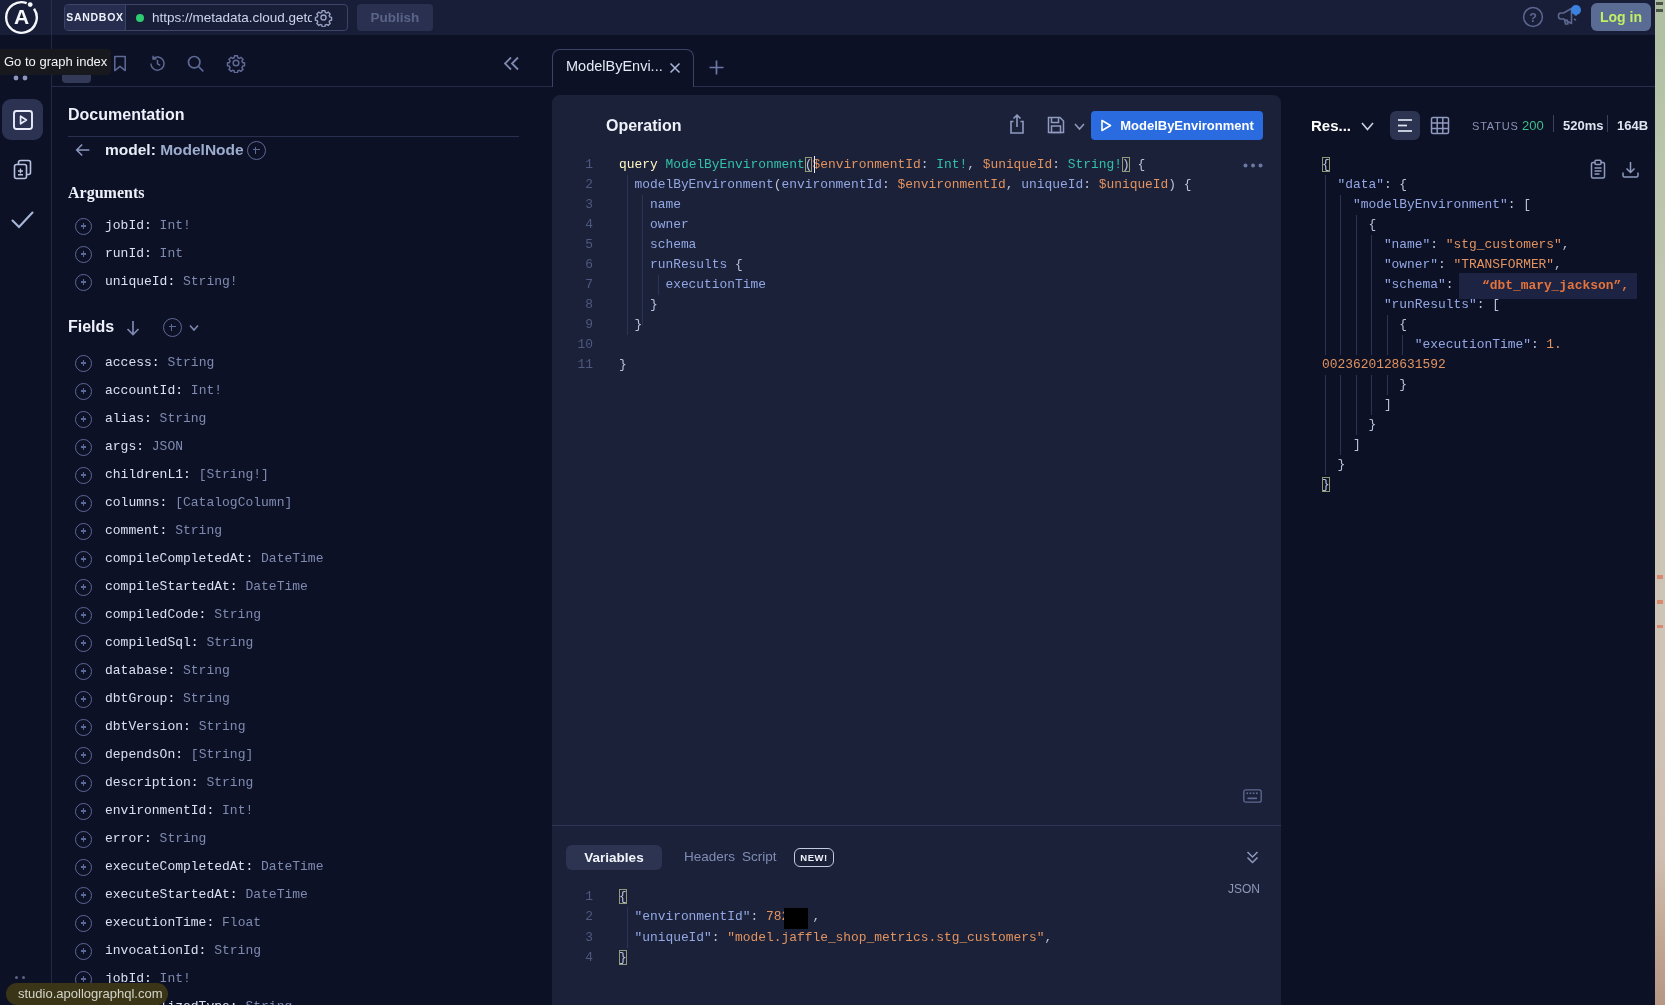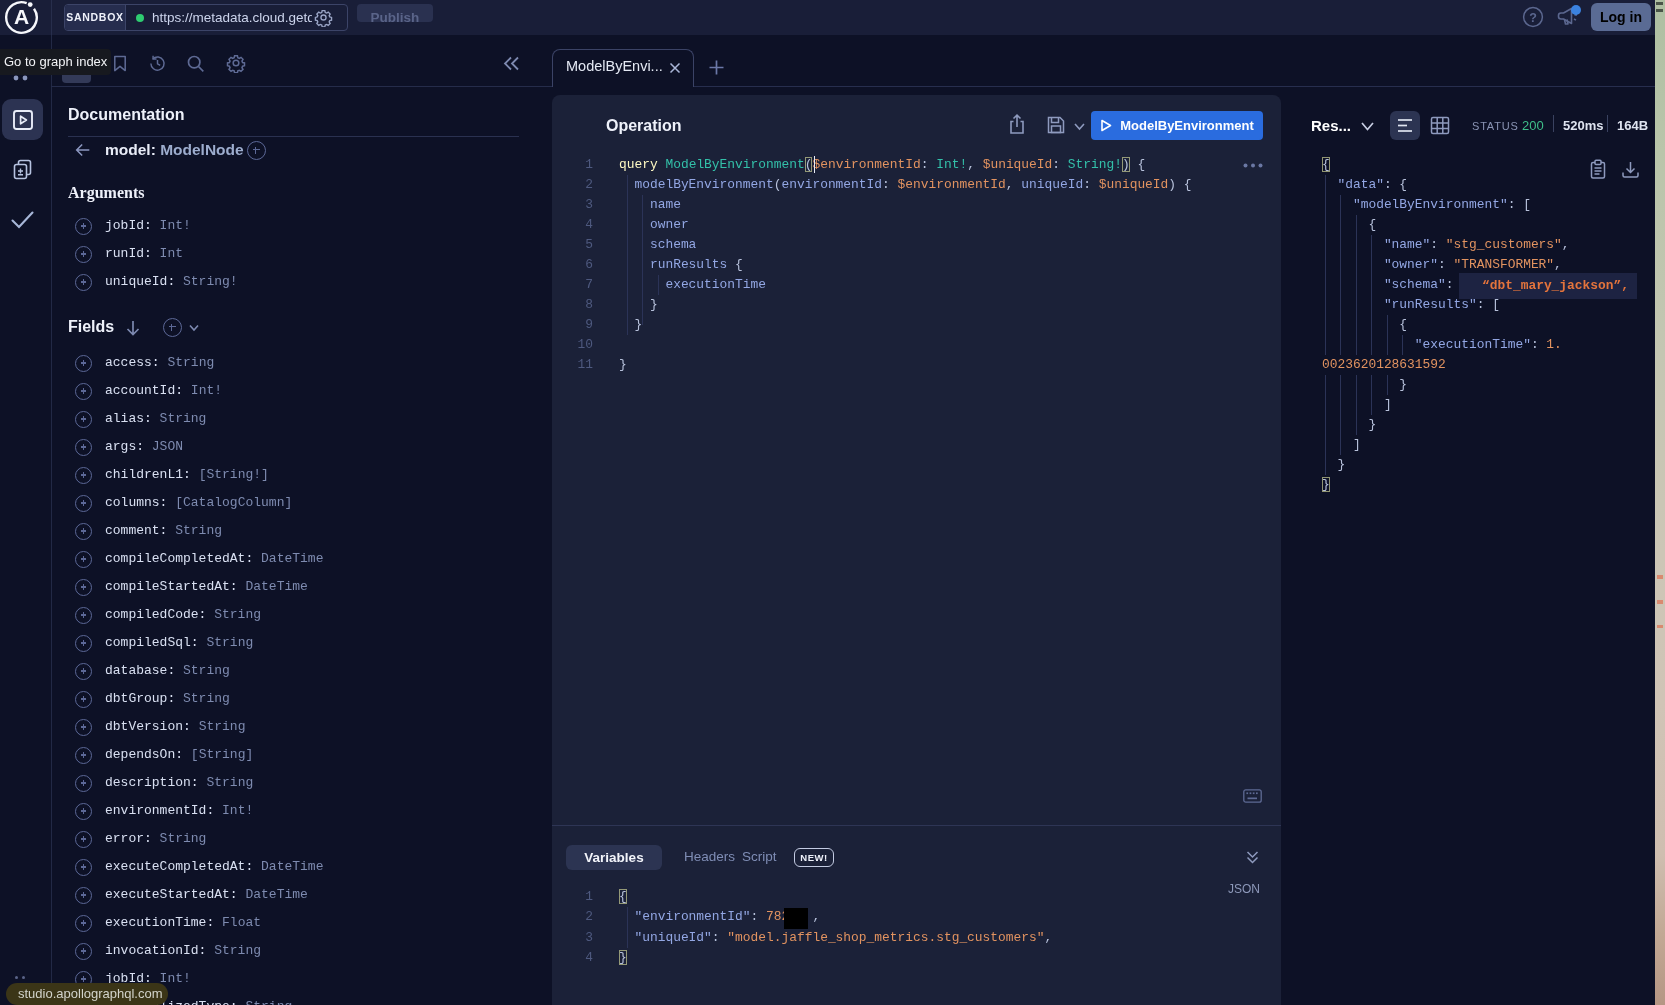--- a/index.html
+++ b/index.html
@@ -43,35 +43,35 @@
   <div style="flex:1;display:flex;align-items:center;padding-left:10px;position:relative;">
     <span style="width:8px;height:8px;border-radius:50%;background:#2ecc71;display:inline-block;margin-right:8px;flex:none;"></span>
     <span style="color:#ccd4ec;font-size:13.5px;white-space:nowrap;overflow:hidden;width:160px;">https://metadata.cloud.getd</span>
     <svg width="19" height="19" viewBox="0 0 24 24" style="margin-left:2px;flex:none;">
       <path fill="none" stroke="#9aa5c6" stroke-width="1.7" d="M10.3 3.4 h3.4 l.5 2.3 1.8 .75 2-1.25 2.4 2.4-1.25 2 .75 1.8 2.3 .5 v3.4 l-2.3 .5-.75 1.8 1.25 2-2.4 2.4-2-1.25-1.8 .75-.5 2.3 h-3.4 l-.5-2.3-1.8-.75-2 1.25-2.4-2.4 1.25-2-.75-1.8-2.3-.5 v-3.4 l2.3-.5 .75-1.8-1.25-2 2.4-2.4 2 1.25 1.8-.75 Z"></path>
       <circle cx="12" cy="12" r="3.2" fill="none" stroke="#9aa5c6" stroke-width="1.7"></circle>
     </svg>
   </div>
 </div>
 
-<div class="abs" style="left:357px;top:4px;width:76px;height:18px;background:#2a3150;border-radius:4px;color:#5a6489;font-weight:bold;font-size:13.5px;text-align:center;line-height:27px;">Publish</div>
+<div class="abs" style="left:357px;top:4px;width:76px;height:27px;background:#2a3150;border-radius:4px;color:#5a6489;font-weight:bold;font-size:13.5px;text-align:center;line-height:27px;">Publish</div>
 
 <svg class="abs" style="left:1522px;top:6px;" width="22" height="22" viewBox="0 0 22 22">
   <circle cx="11" cy="11" r="9.4" fill="none" stroke="#5b678f" stroke-width="1.5"></circle>
   <text x="11" y="15.5" font-size="12.5" font-weight="bold" fill="#5b678f" text-anchor="middle" font-family="Liberation Sans,sans-serif">?</text>
 </svg>
 
 <svg class="abs" style="left:1554px;top:4px;" width="30" height="28" viewBox="0 0 30 28">
   <path d="M4.5 11.5 Q4.5 9 7 9 L9.5 9 L17.5 4.5 L17.5 19.5 L9.5 15 L7 15 Q4.5 15 4.5 12.5 Z" fill="none" stroke="#5b678f" stroke-width="1.6" stroke-linejoin="round"></path>
   <path d="M10.5 15.5 L11.5 20 L14 20 L13 15.5" fill="none" stroke="#5b678f" stroke-width="1.6" stroke-linejoin="round"></path>
   <path d="M20.5 11 h2.5 M20 15 l2 1.2" stroke="#5b678f" stroke-width="1.5" fill="none"></path>
   <circle cx="22" cy="6" r="5" fill="#3b82e0"></circle>
 </svg>
 
-<div class="abs" style="left:1591px;top:3px;width:60px;height:28px;background:#5a6b94;border-radius:6px;color:#000000;font-weight:bold;font-size:14px;text-align:center;line-height:28px;">Log in</div>
+<div class="abs" style="left:1591px;top:3px;width:60px;height:28px;background:#5a6b94;border-radius:6px;color:#bef264;font-weight:bold;font-size:14px;text-align:center;line-height:28px;">Log in</div>
 
 <div class="abs" style="left:51px;top:35px;width:1px;height:970px;background:#222945;"></div>
 
 <svg class="abs" style="left:11px;top:60px;" width="24" height="24" viewBox="0 0 24 24">
   <g fill="#8a96bc">
     <circle cx="5" cy="9" r="2.4"></circle>
       <circle cx="14" cy="9" r="2.4"></circle>
     <circle cx="5" cy="18" r="2.4"></circle>
       <circle cx="14" cy="18" r="2.4"></circle>
   </g>

